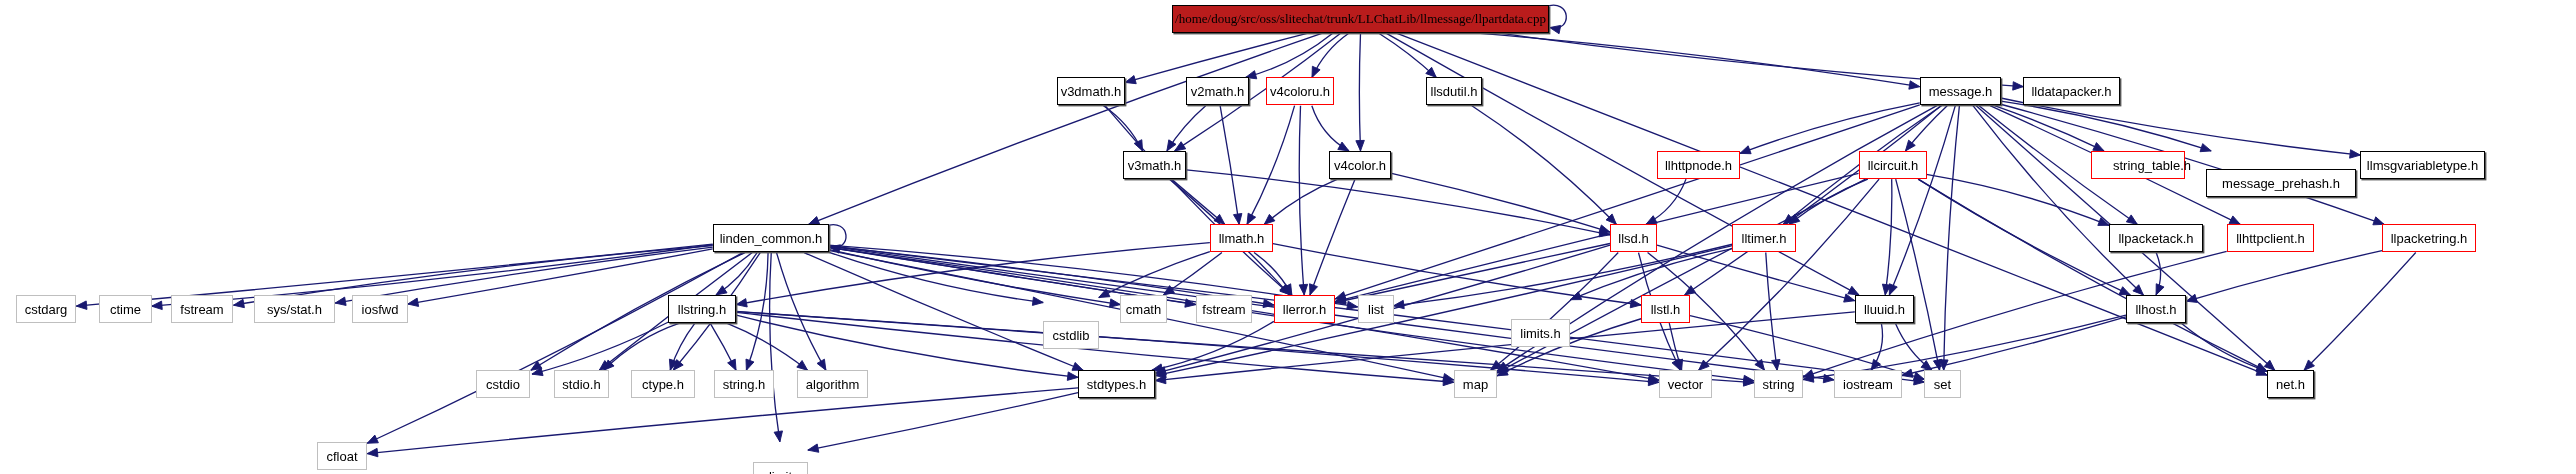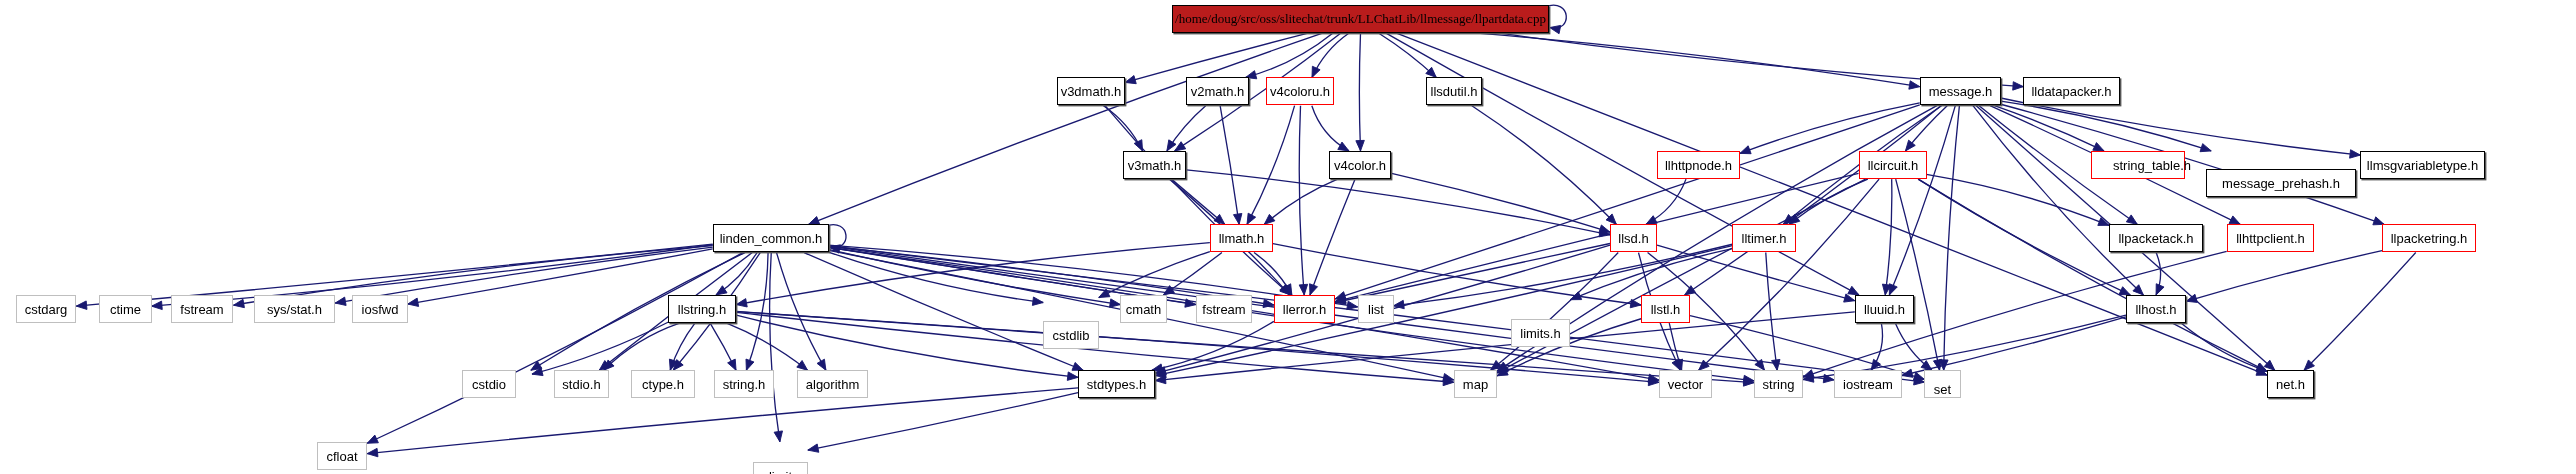--- a/index.html
+++ b/index.html
@@ -358,21 +358,21 @@
       </div>
       <div class="node red" style="left: 1641px; top: 295px; width: 49px; height: 28px;">
         <span>llstl.h</span>
       </div>
       <div class="node normal" style="left: 1855px; top: 295px; width: 59px; height: 28px;">
         <span>lluuid.h</span>
       </div>
       <div class="node normal" style="left: 2126px; top: 295px; width: 60px; height: 28px;">
         <span>llhost.h</span>
       </div>
-      <div class="node sys" style="left: 462px; top: 370px; width: 54px; height: 28px;">
+      <div class="node sys" style="left: 476px; top: 370px; width: 54px; height: 28px;">
         <span>cstdio</span>
       </div>
       <div class="node sys" style="left: 554px; top: 370px; width: 55px; height: 28px;">
         <span>stdio.h</span>
       </div>
       <div class="node sys" style="left: 631px; top: 370px; width: 64px; height: 28px;">
         <span>ctype.h</span>
       </div>
       <div class="node sys" style="left: 714px; top: 370px; width: 60px; height: 28px;">
         <span>string.h</span>
@@ -388,21 +388,21 @@
       </div>
       <div class="node sys" style="left: 1659px; top: 370px; width: 53px; height: 28px;">
         <span>vector</span>
       </div>
       <div class="node sys" style="left: 1754px; top: 370px; width: 49px; height: 28px;">
         <span>string</span>
       </div>
       <div class="node sys" style="left: 1834px; top: 370px; width: 68px; height: 28px;">
         <span>iostream</span>
       </div>
-      <div class="node sys" style="left: 1924px; top: 370px; width: 37px; height: 28px; align-items: flex-end;">
+      <div class="node sys" style="left: 1924px; top: 370px; width: 37px; height: 28px;">
         <span>set</span>
       </div>
       <div class="node normal" style="left: 2267px; top: 370px; width: 47px; height: 28px;">
         <span>net.h</span>
       </div>
       <div class="node sys" style="left: 317px; top: 442px; width: 50px; height: 28px;">
         <span>cfloat</span>
       </div>
       <div class="node sys" style="left: 753px; top: 462px; width: 55px; height: 28px;">
         <span>climits</span>

